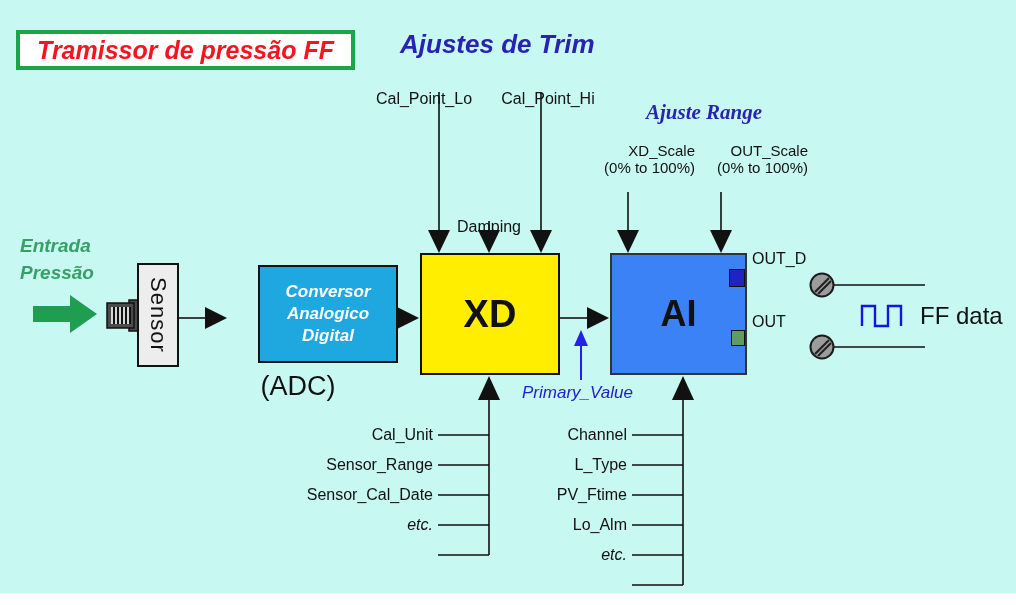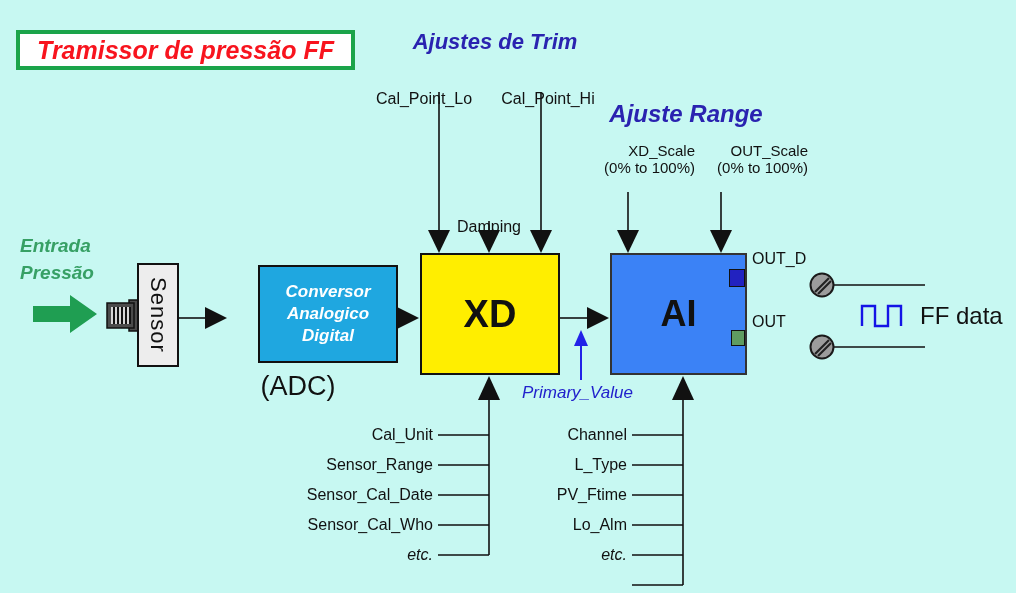--- a/index.html
+++ b/index.html
@@ -15,25 +15,25 @@
   #svg-layer{position:absolute;left:0;top:0;width:1016px;height:605px;}
 
   .title-box{
     left:16px;top:30px;width:331px;height:32px;
     background:#ffffff;border:4px solid #1BA44A;
     display:flex;align-items:center;justify-content:center;
     font-style:italic;font-weight:bold;font-size:25px;color:#F8141E;
     white-space:nowrap;
   }
   .blue-heading{
-    color:#2A23B0;font-style:italic;font-weight:bold;font-size:22px;
+    color:#2A23B0;font-style:italic;font-weight:bold;font-size:26px;
     text-align:center;white-space:nowrap;
   }
   .h-trim{left:400px;top:29px;width:190px;}
-  .h-range{left:591px;top:100px;width:190px;font-size:24px;}
+  .h-range{left:609px;top:100px;width:190px;font-size:21px;font-family:Liberation Serif, serif;}
 
   .param-label{font-size:16px;text-align:center;white-space:nowrap;margin-top:20px;}
   .lbl-cal-lo{left:360px;top:70px;width:128px;}
   .lbl-cal-hi{left:484px;top:70px;width:128px;}
   .lbl-damping{left:429px;top:198px;width:120px;}
 
   .scale-group{width:150px;text-align:right;font-size:15px;line-height:17px;white-space:nowrap;}
   .grp-xd-scale{left:545px;top:142px;}
   .grp-out-scale{left:658px;top:142px;}
 
@@ -232,21 +232,20 @@
 
   <div class="abs io-label lbl-out-d">OUT_D</div>
   <div class="abs io-label lbl-out">OUT</div>
   <div class="abs ff-data">FF data</div>
   <div class="abs primary-value">Primary_Value</div>
 
   <div class="abs param-list list-xd">
     <div>Cal_Unit</div>
     <div>Sensor_Range</div>
     <div>Sensor_Cal_Date</div>
-    <div>Sensor_Cal_Who</div>
     <div class="etc">etc.</div>
   </div>
 
   <div class="abs param-list list-ai">
     <div>Channel</div>
     <div>L_Type</div>
     <div>PV_Ftime</div>
     <div>Lo_Alm</div>
     <div class="etc">etc.</div>
   </div>

